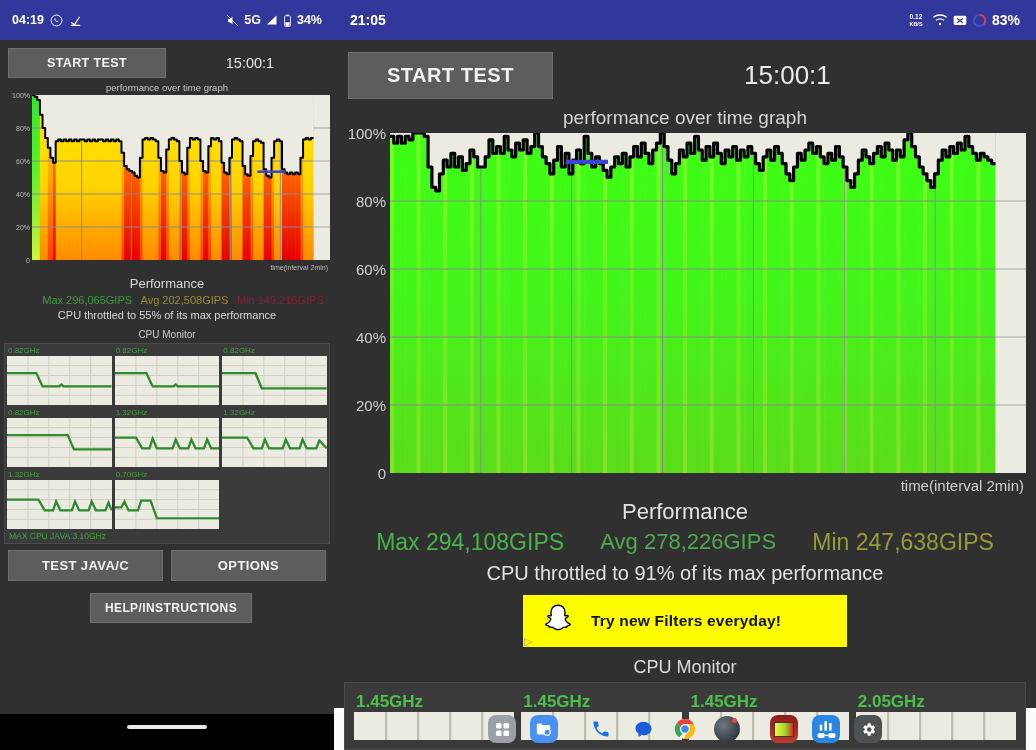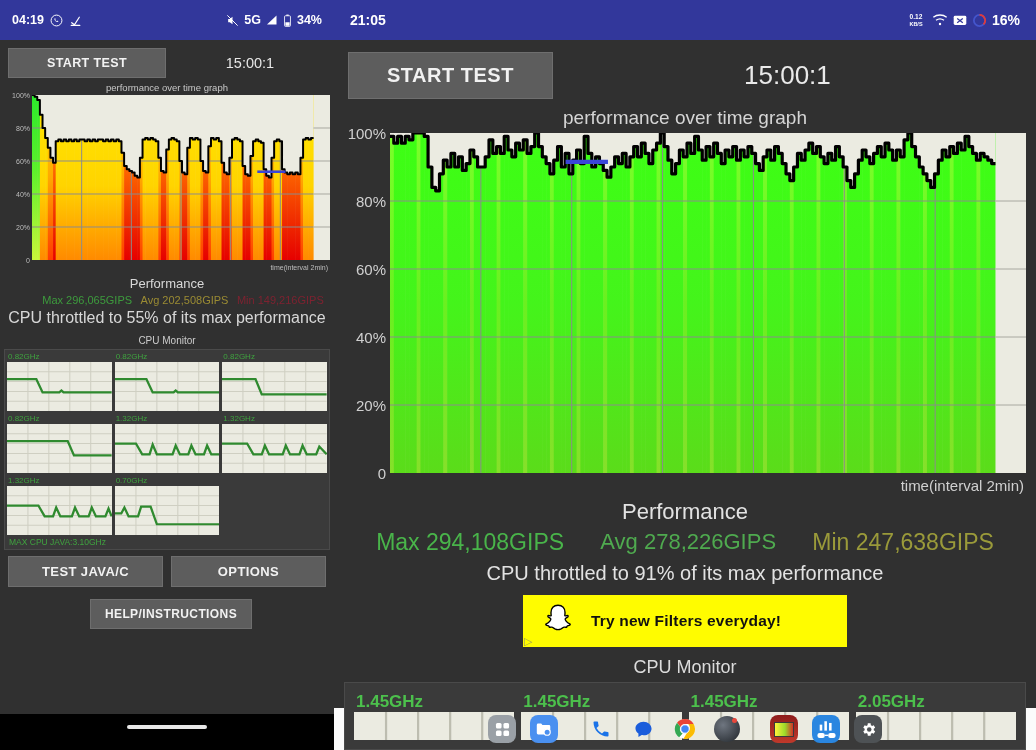--- a/index.html
+++ b/index.html
@@ -67,21 +67,21 @@
   }
 
   .perf-title { text-align: center; color: #d8d8d8; font-size: 13px; margin-top: 16px; }
   .perf-row {
     display: flex; justify-content: space-around; align-items: baseline;
     margin-top: 3px; padding: 0 6px;
   }
   .perf-max { color: #3d9b3d; font-size: 11px; margin-left: 32px; }
   .perf-avg { color: #9a8b33; font-size: 11px; }
   .perf-min { color: #7d2230; font-size: 11px; }
-  .throttle { text-align: center; color: #d8d8d8; font-size: 16px; margin-top: 3px; }
+  .throttle { text-align: center; color: #d8d8d8; font-size: 11px; margin-top: 3px; }
 
   .cpu-mon-title { text-align: center; color: #cccccc; font-size: 10px; margin-top: 8px; }
   .cpu-panel {
     margin: 3px 4px 0 4px; background: #3a3a3a; border: 1px solid #4a4a4a;
     padding: 2px;
   }
   .cpu-grid { display: grid; grid-template-columns: repeat(3, 1fr); gap: 3px; }
   .cpu-cell { position: relative; }
   .cpu-freq { color: #3fa33f; font-size: 8px; line-height: 10px; padding-left: 1px; }
   .cpu-graph {
@@ -1070,21 +1070,21 @@
               <rect x="1" y="4" width="18" height="13" rx="2" fill="#fff"></rect>
               <path d="M6 8 L14 14 M14 8 L6 14" stroke="#32379b" stroke-width="1.8"></path>
             </svg>
         </span>
         <span class="icon-sm">
           <svg width="15" height="15" viewBox="0 0 20 20">
               <circle cx="10" cy="10" r="7.5" fill="none" stroke="#4455cc" stroke-width="2.4"></circle>
               <path d="M10 2.5 A7.5 7.5 0 0 1 15.3 15.3" fill="none" stroke="#e03a3a" stroke-width="2.4"></path>
             </svg>
         </span>
-        <span>16%</span>
+        <span>83%</span>
       </div>
     </div>
 
     <div class="tab-app">
 
       <div class="t-topbar">
         <div class="t-start-btn">START TEST</div>
         <div class="t-timer">15:00:1</div>
       </div>
 

